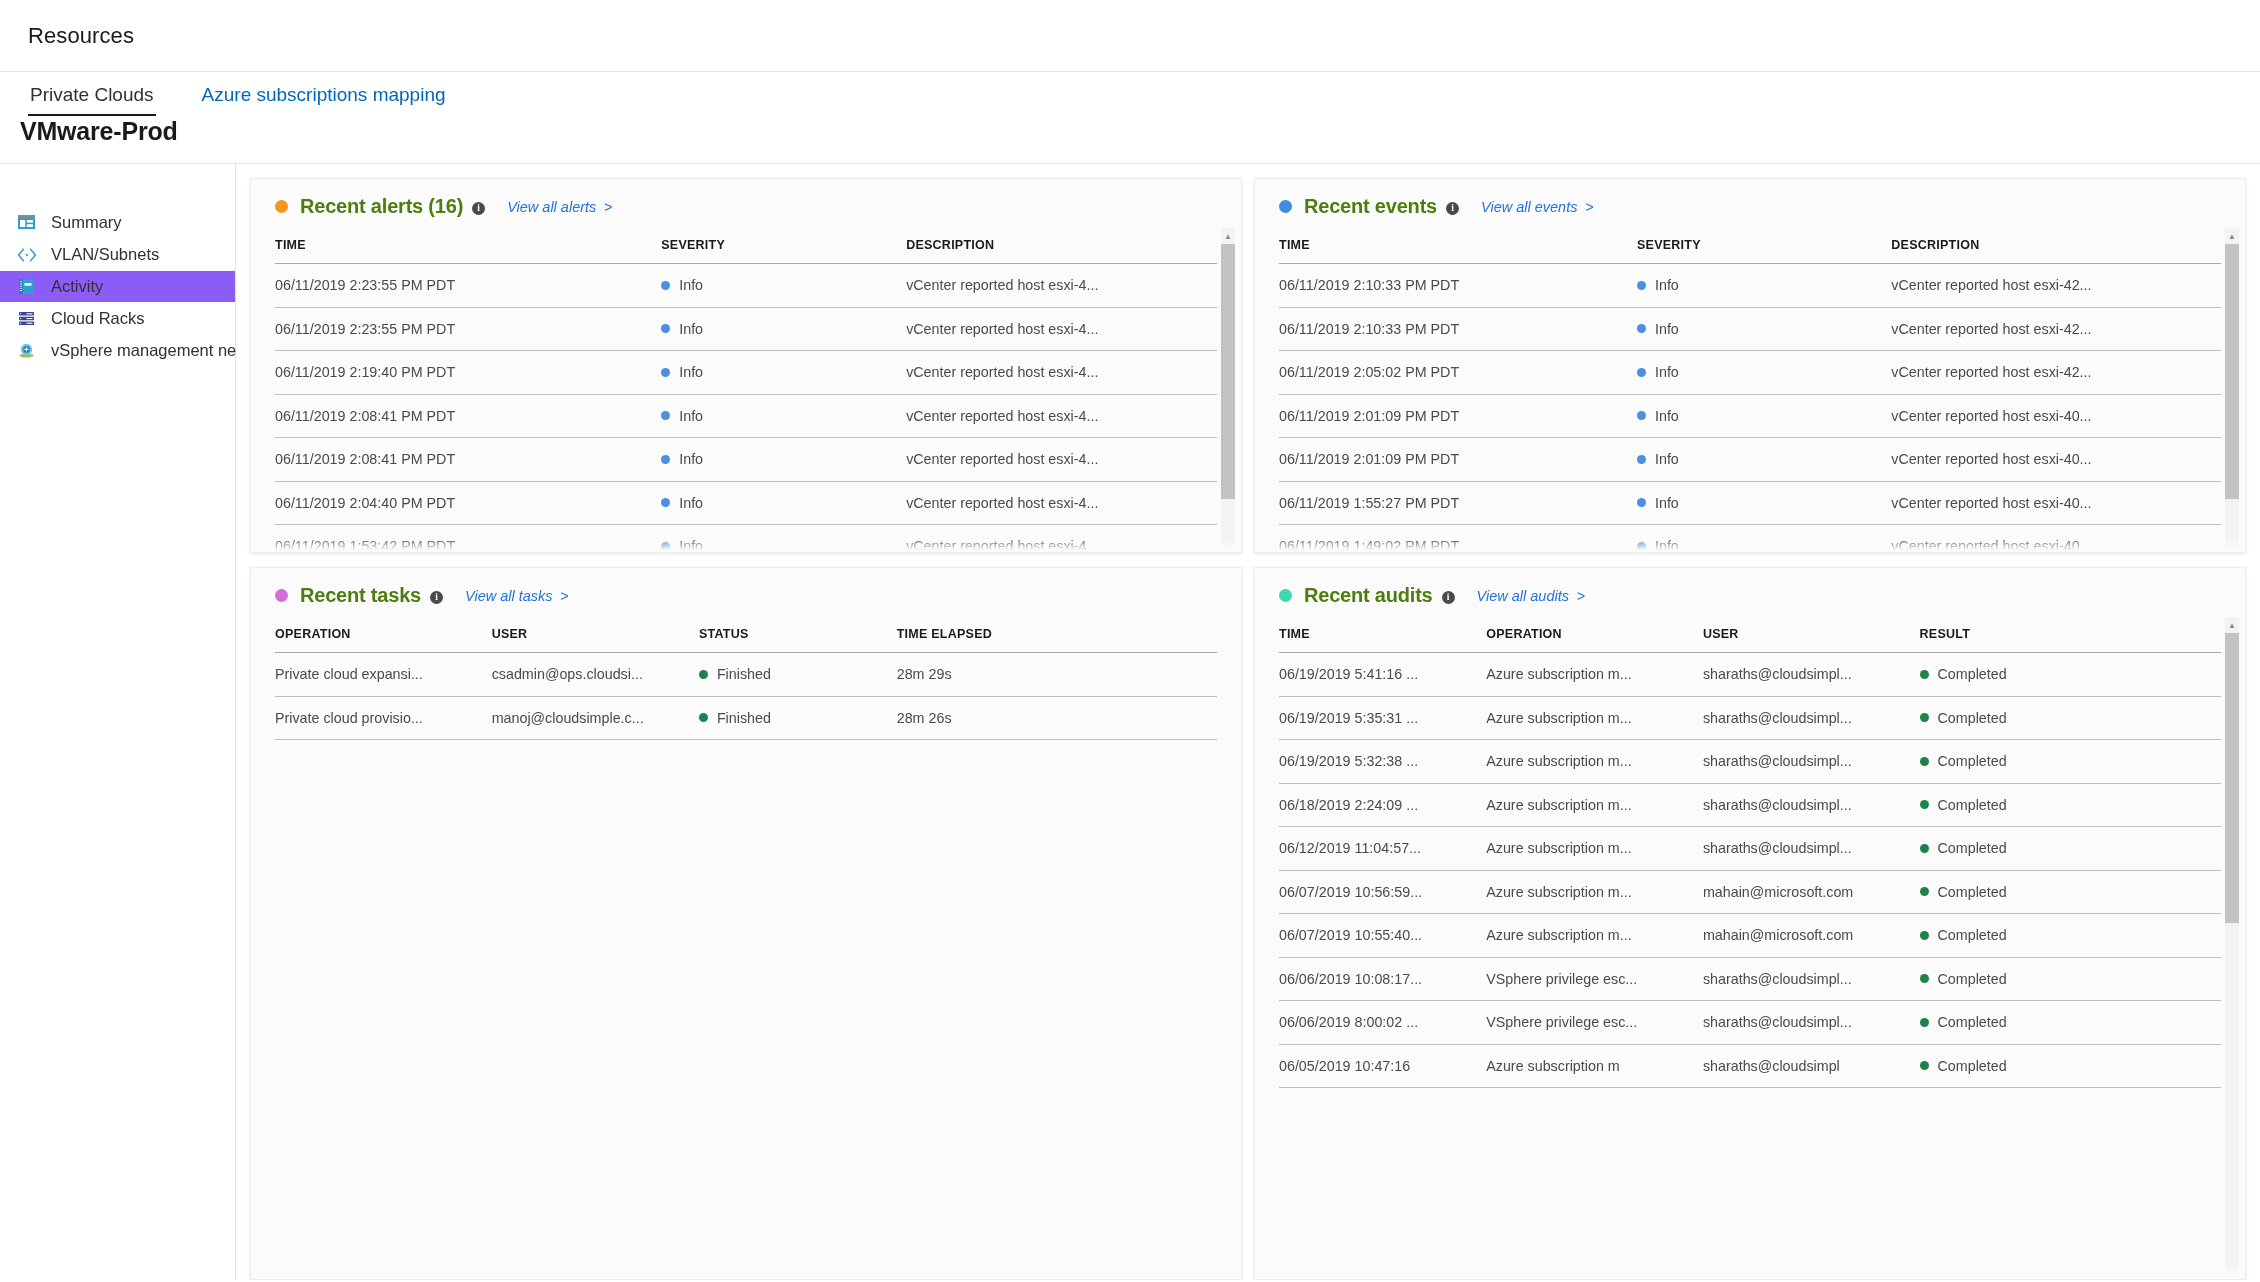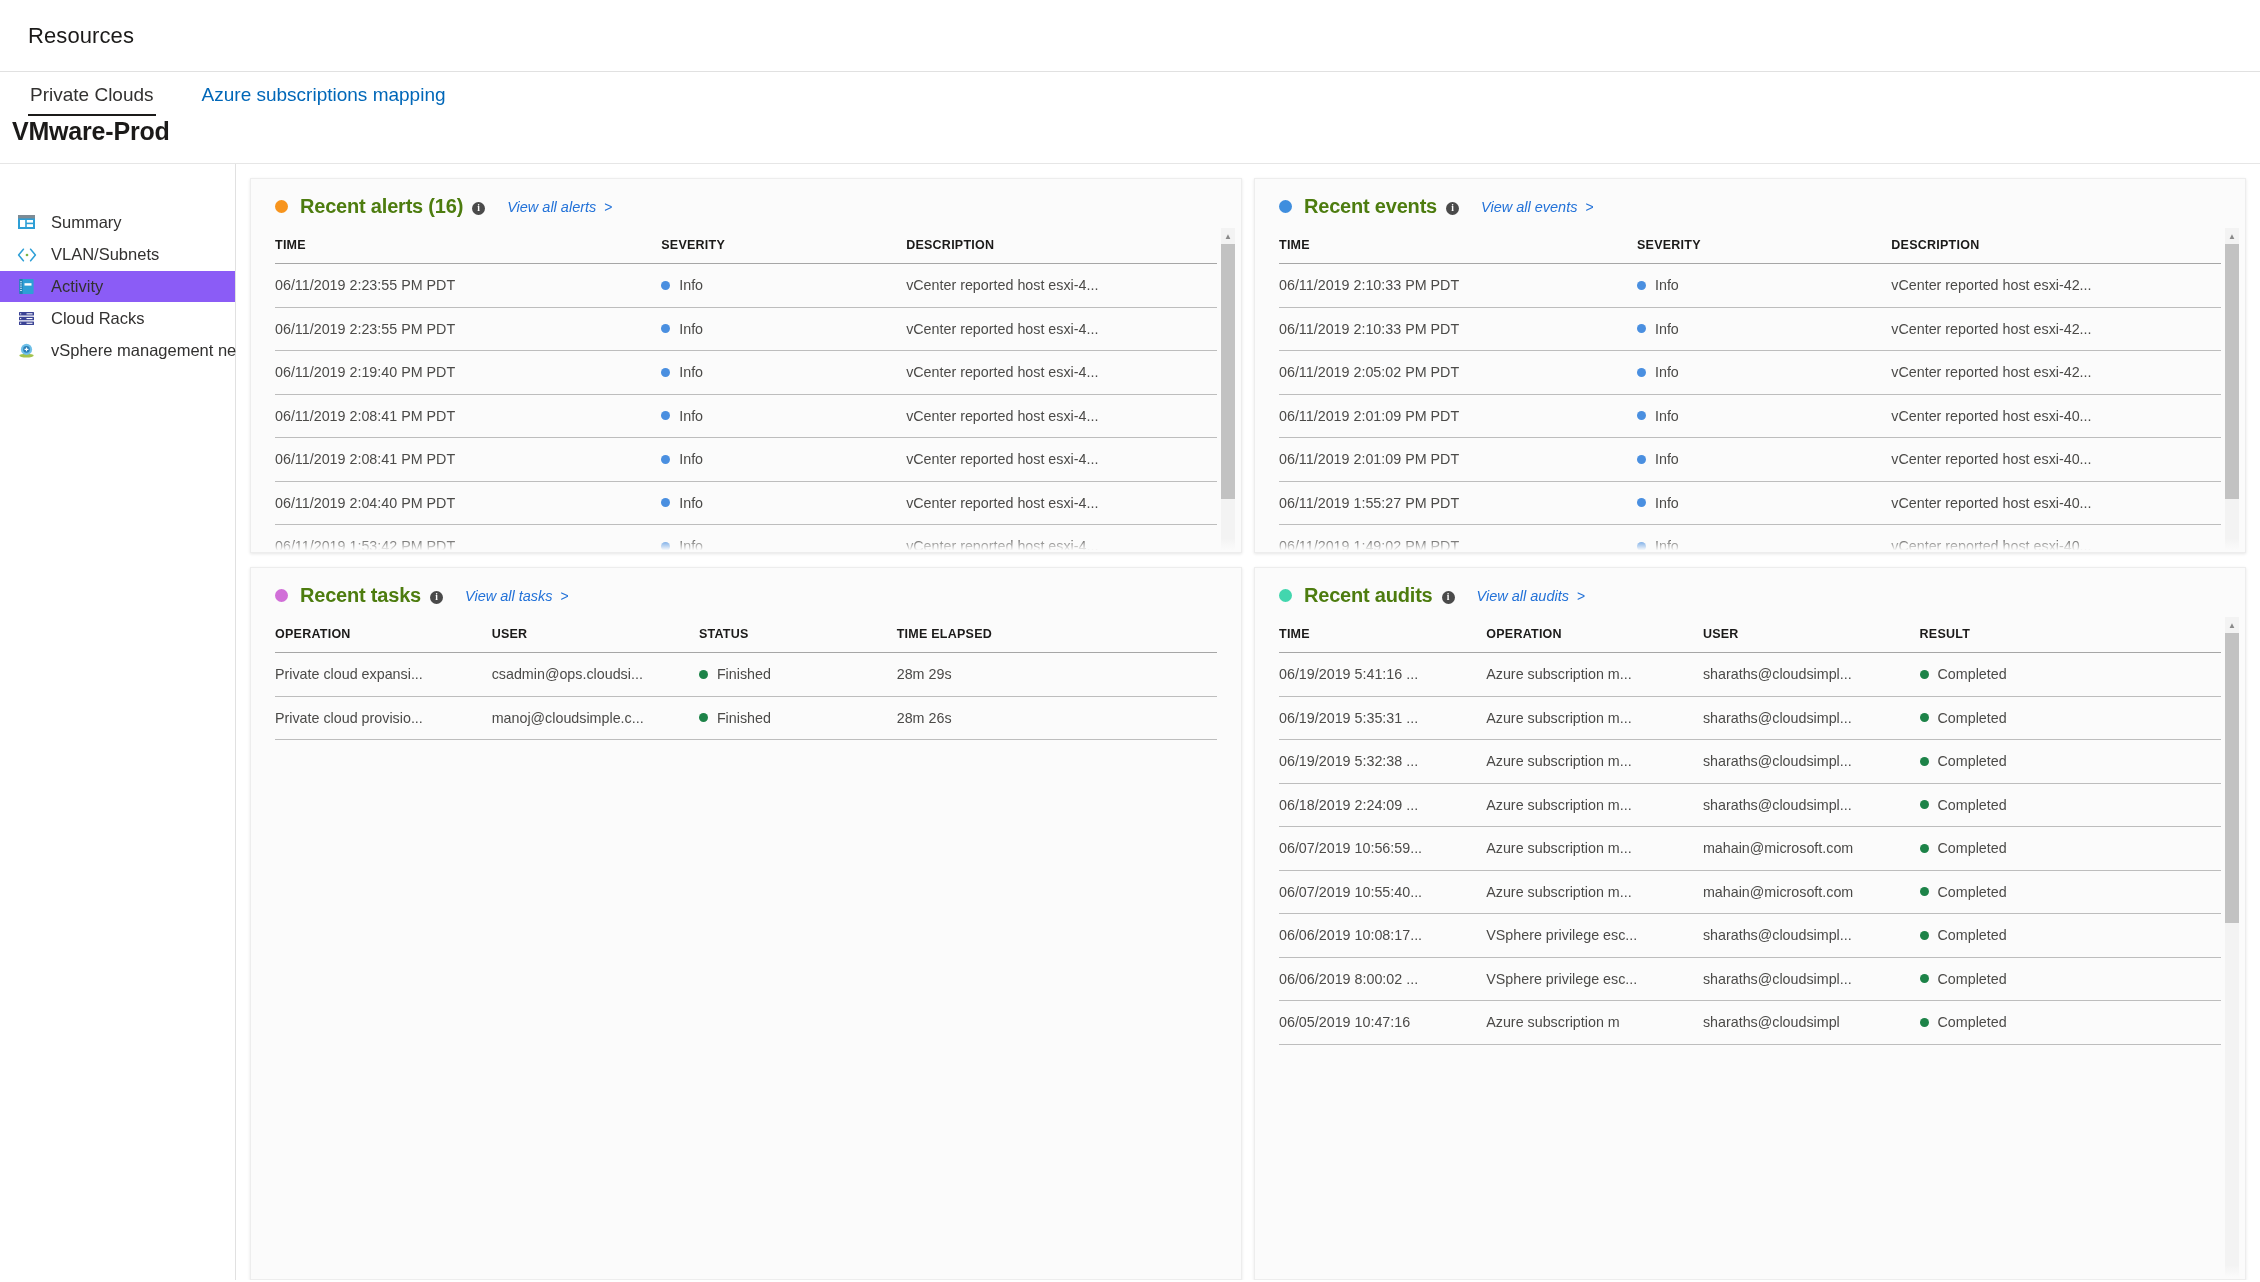--- a/index.html
+++ b/index.html
@@ -43,21 +43,21 @@
   .tab.active:after {
     content: ""; position: absolute;
     left: 0; right: 0; bottom: 0; height: 3px;
     background: #1b1a19;
   }
 
   
   .reshead {
     height: 48px;
     border-bottom: 1px solid #e6e6e6;
-    padding-left: 12px;
+    padding-left: 20px;
     background: #fff;
     position: relative;
   }
   .reshead-title {
     font-size: 25px; font-weight: 700; color: #1b1a19;
     line-height: 30px; letter-spacing: -.2px;
     margin-top: -2px;
   }
   .reshead-sub { font-size: 12.5px; color: #3b3a39; line-height: 14px; }
 
@@ -645,20 +645,31 @@
                 <td>Azure subscription m...</td>
                 <td>sharaths@cloudsimpl...</td>
                 <td>
                   <span class="sev">
                     <span class="sev-dot" style="background:#1d8348"></span>
                     <span>Completed</span>
                   </span>
                 </td>
               </tr>
             <tr>
+                <td class="cell-pad">06/12/2019 11:04:57...</td>
+                <td>Azure subscription m...</td>
+                <td>sharaths@cloudsimpl...</td>
+                <td>
+                  <span class="sev">
+                    <span class="sev-dot" style="background:#1d8348"></span>
+                    <span>Completed</span>
+                  </span>
+                </td>
+              </tr>
+            <tr>
                 <td class="cell-pad">06/07/2019 10:56:59...</td>
                 <td>Azure subscription m...</td>
                 <td>mahain@microsoft.com</td>
                 <td>
                   <span class="sev">
                     <span class="sev-dot" style="background:#1d8348"></span>
                     <span>Completed</span>
                   </span>
                 </td>
               </tr>

